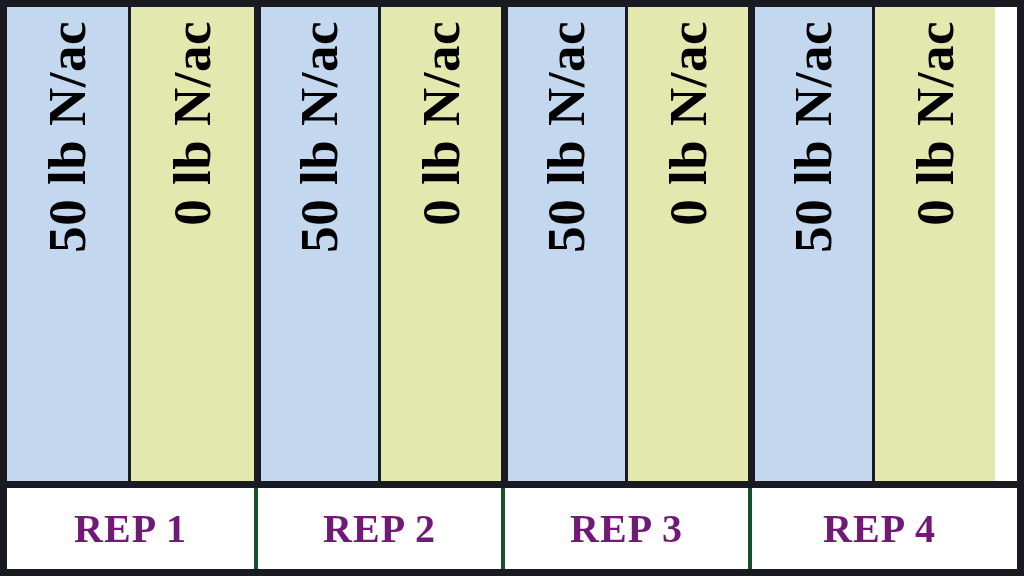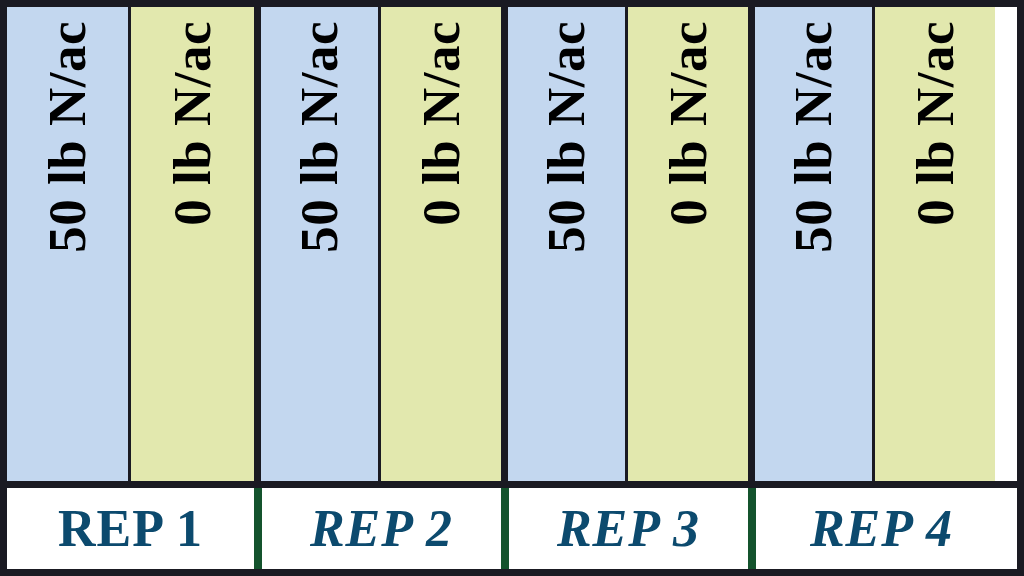--- a/index.html
+++ b/index.html
@@ -87,30 +87,29 @@
   }
   .rep-cell {
     box-sizing: border-box;
     display: flex;
     align-items: center;
     justify-content: center;
     height: 100%;
     background: #ffffff;
   }
   .rep-cell + .rep-cell {
-    border-left: 8px solid #14532d;
-    font-style: italic;
+    border-left: 4px solid #14532d;
   }
   .rep-cell-label {
     font-family: "Liberation Serif", "DejaVu Serif", serif;
     font-weight: bold;
-    font-size: 52px;
+    font-size: 40px;
     line-height: 1;
     letter-spacing: 1px;
-    color: #0c4a6e;
+    color: #701a75;
     white-space: nowrap;
     user-select: none;
   }
 </style>
 </head>
 <body>
 
 <div id="plot-diagram">
 
   <div class="plot-band">

